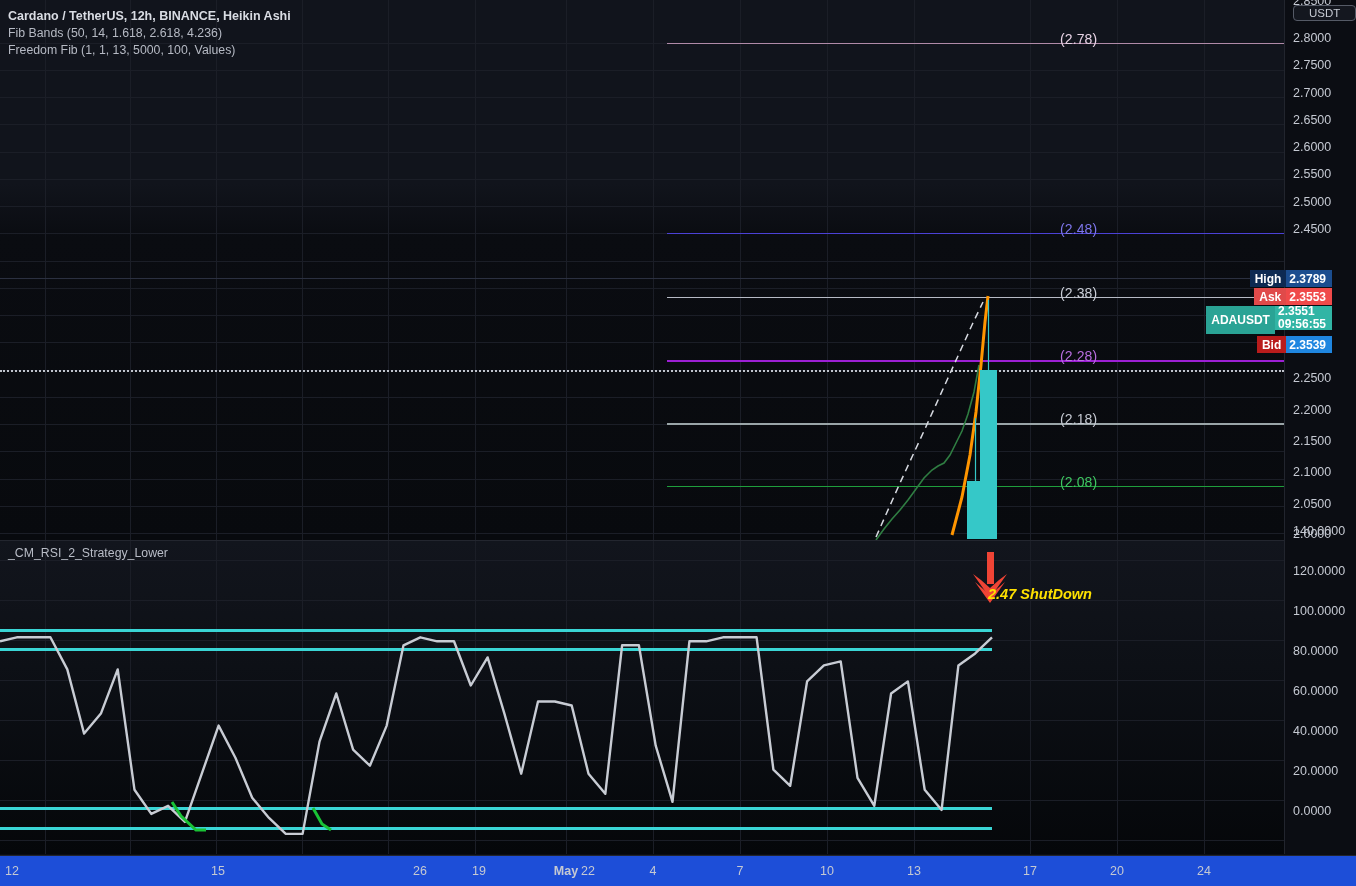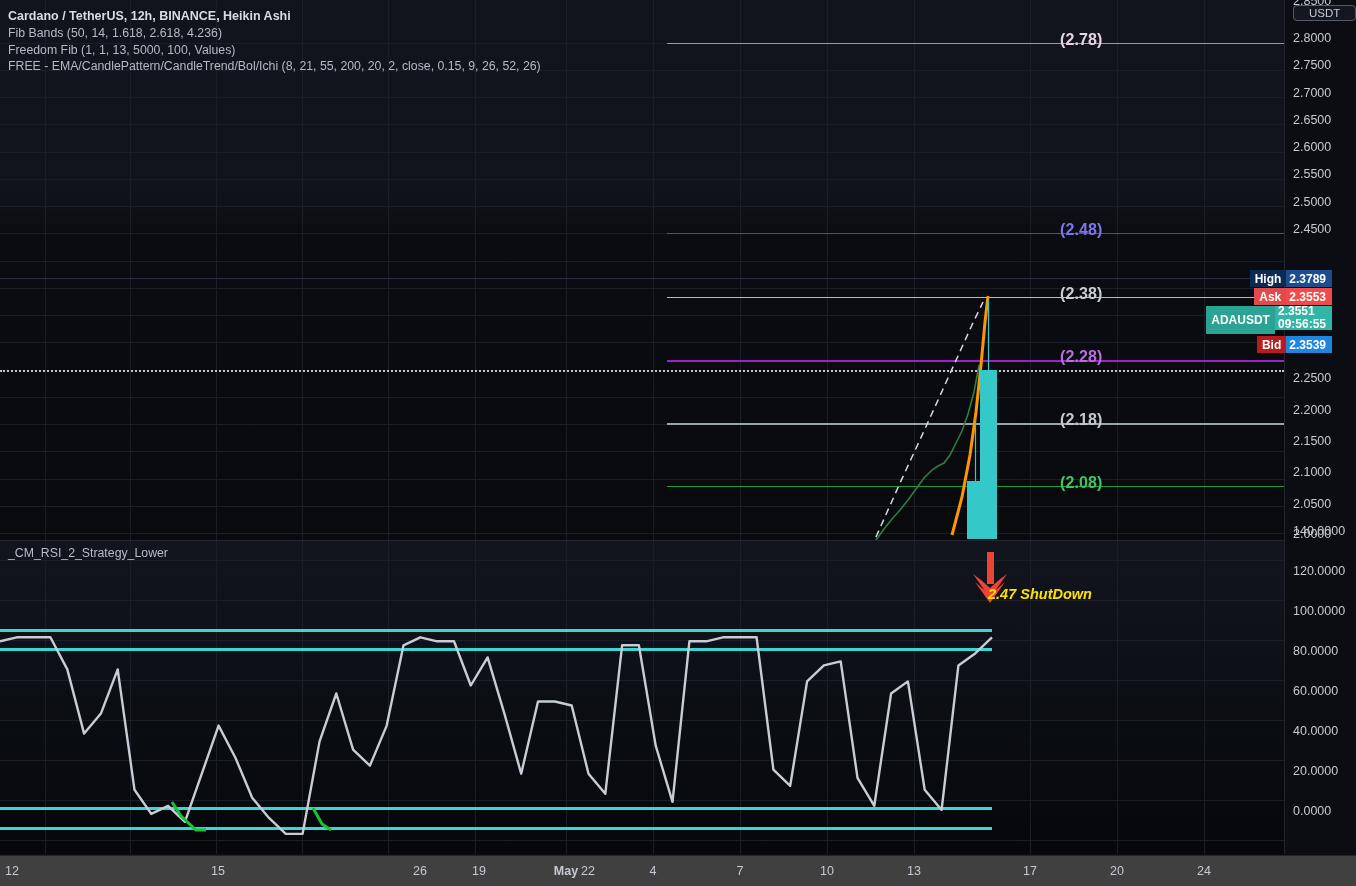--- a/index.html
+++ b/index.html
@@ -29,21 +29,21 @@
   #legend{ position:absolute; left:8px; top:8px; z-index:30; }
   #legend div{ line-height:16.8px; white-space:nowrap; }
   .lg-title{ font-size:12.5px; font-weight:bold; color:#d9dce3; }
   .lg-row{ font-size:12.3px; color:#b6bac4; }
 
   #rsi-legend{ position:absolute; left:8px; top:546px; z-index:30;
     font-size:12.3px; color:#b9bdc7; }
 
   
   .fibline{ position:absolute; left:667px; width:617px; height:1px; z-index:12; }
-  .fiblabel{ position:absolute; z-index:13; font-size:16px; font-weight:bold;
+  .fiblabel{ position:absolute; z-index:13; font-size:14px; font-weight:normal;
      white-space:nowrap; letter-spacing:.1px; }
 
   .dotted-line{ position:absolute; left:0; width:1284px; height:0;
     border-top:2px dotted #cfd3da; z-index:11; opacity:.92; }
 
   
   #price-axis{ position:absolute; left:1284px; top:0; width:72px; height:854px;
     background:#0b0d13; border-left:1px solid #22252e; z-index:40; }
   .axis-tick{ position:absolute; left:8px; font-size:12.5px; color:#c5c9d2;
     white-space:nowrap; }
@@ -54,21 +54,21 @@
 
   
   .flag{ position:absolute; height:17px; display:flex; align-items:center;
     font-size:12px; font-weight:bold; color:#fff; z-index:45; white-space:nowrap; }
   .flag .tag{ padding:0 5px; height:17px; display:flex; align-items:center;
      justify-content:flex-end; }
   .flag .val{ padding:0 6px 0 3px; height:17px; display:flex; align-items:center; }
 
   
   #time-axis{ position:absolute; left:0; top:855px; width:1356px; height:31px;
-     background:#404040; border-top:1px solid #22252e; z-index:40; }
+     background:#1d4ed8; border-top:1px solid #22252e; z-index:40; }
   .time-tick{ position:absolute; top:8px; font-size:12.5px; color:#c5c9d2;
      transform:translateX(-50%); }
 
   
   #annotation{ position:absolute; z-index:35; }
   .anno-text{ position:absolute; left:988px; top:586px; font-size:14.5px;
     font-weight:bold; font-style:italic; color:#ffe100; white-space:nowrap; z-index:36; }
 
   
   .rsi-band{ position:absolute; left:0; width:992px; height:3px;
@@ -188,21 +188,20 @@
       <polyline id="rsi-path" fill="none" stroke="#c8ccd4" stroke-width="2.4" stroke-linejoin="round" points="0.0,100.3 16.8,96.3 33.6,96.3 50.4,96.3 67.3,128.4 84.1,192.6 100.9,172.6 117.7,128.4 134.5,248.8 151.3,272.9 168.1,264.8 184.9,280.9 201.8,232.7 218.6,184.6 235.4,216.7 252.2,256.8 269.0,276.9 285.8,292.9 302.6,292.9 319.5,200.6 336.3,152.5 353.1,208.7 369.9,224.7 386.7,184.6 403.5,104.3 420.3,96.3 437.2,100.3 454.0,100.3 470.8,144.5 487.6,116.4 504.4,172.6 521.2,232.7 538.0,160.5 554.8,160.5 571.7,164.5 588.5,232.7 605.3,252.8 622.1,104.3 638.9,104.3 655.7,204.7 672.5,260.8 689.4,100.3 706.2,100.3 723.0,96.3 739.8,96.3 756.6,96.3 773.4,228.7 790.2,244.8 807.1,140.4 823.9,124.4 840.7,120.4 857.5,236.8 874.3,264.8 891.1,152.5 907.9,140.4 924.7,248.8 941.6,268.9 958.4,124.4 975.2,112.4 992.0,96.3"></polyline>
       <polyline fill="none" stroke="#19c235" stroke-width="3" points="172,261 181,275 196,289 206,289"></polyline>
       <polyline fill="none" stroke="#19c235" stroke-width="3" points="313,267 322,283 331,289"></polyline>
     </svg>
   </div>
 
   <div id="legend">
     <div class="lg-title">Cardano / TetherUS, 12h, BINANCE, Heikin Ashi</div>
     <div class="lg-row">Fib Bands (50, 14, 1.618, 2.618, 4.236)</div>
     <div class="lg-row">Freedom Fib (1, 1, 13, 5000, 100, Values)</div>
-    <div class="lg-row">FREE - EMA/CandlePattern/CandleTrend/Bol/Ichi (8, 21, 55, 200, 20, 2, close, 0.15, 9, 26, 52, 26)</div>
   </div>
 
   <div id="rsi-legend">_CM_RSI_2_Strategy_Lower</div>
 
   <svg id="annotation" style="left:955px;top:552px;width:120px;height:60px" width="120" height="60">
     <g>
       <rect x="32" y="0" width="7" height="32" fill="#ef4435"></rect>
       <path d="M18 22 L35 46 L52 22 L44 28 L35 36 L26 28 Z" fill="#ef4435"></path>
       <path d="M35 51 L20 30 L35 43 L50 30 Z" fill="#ef4435"></path>
     </g>

